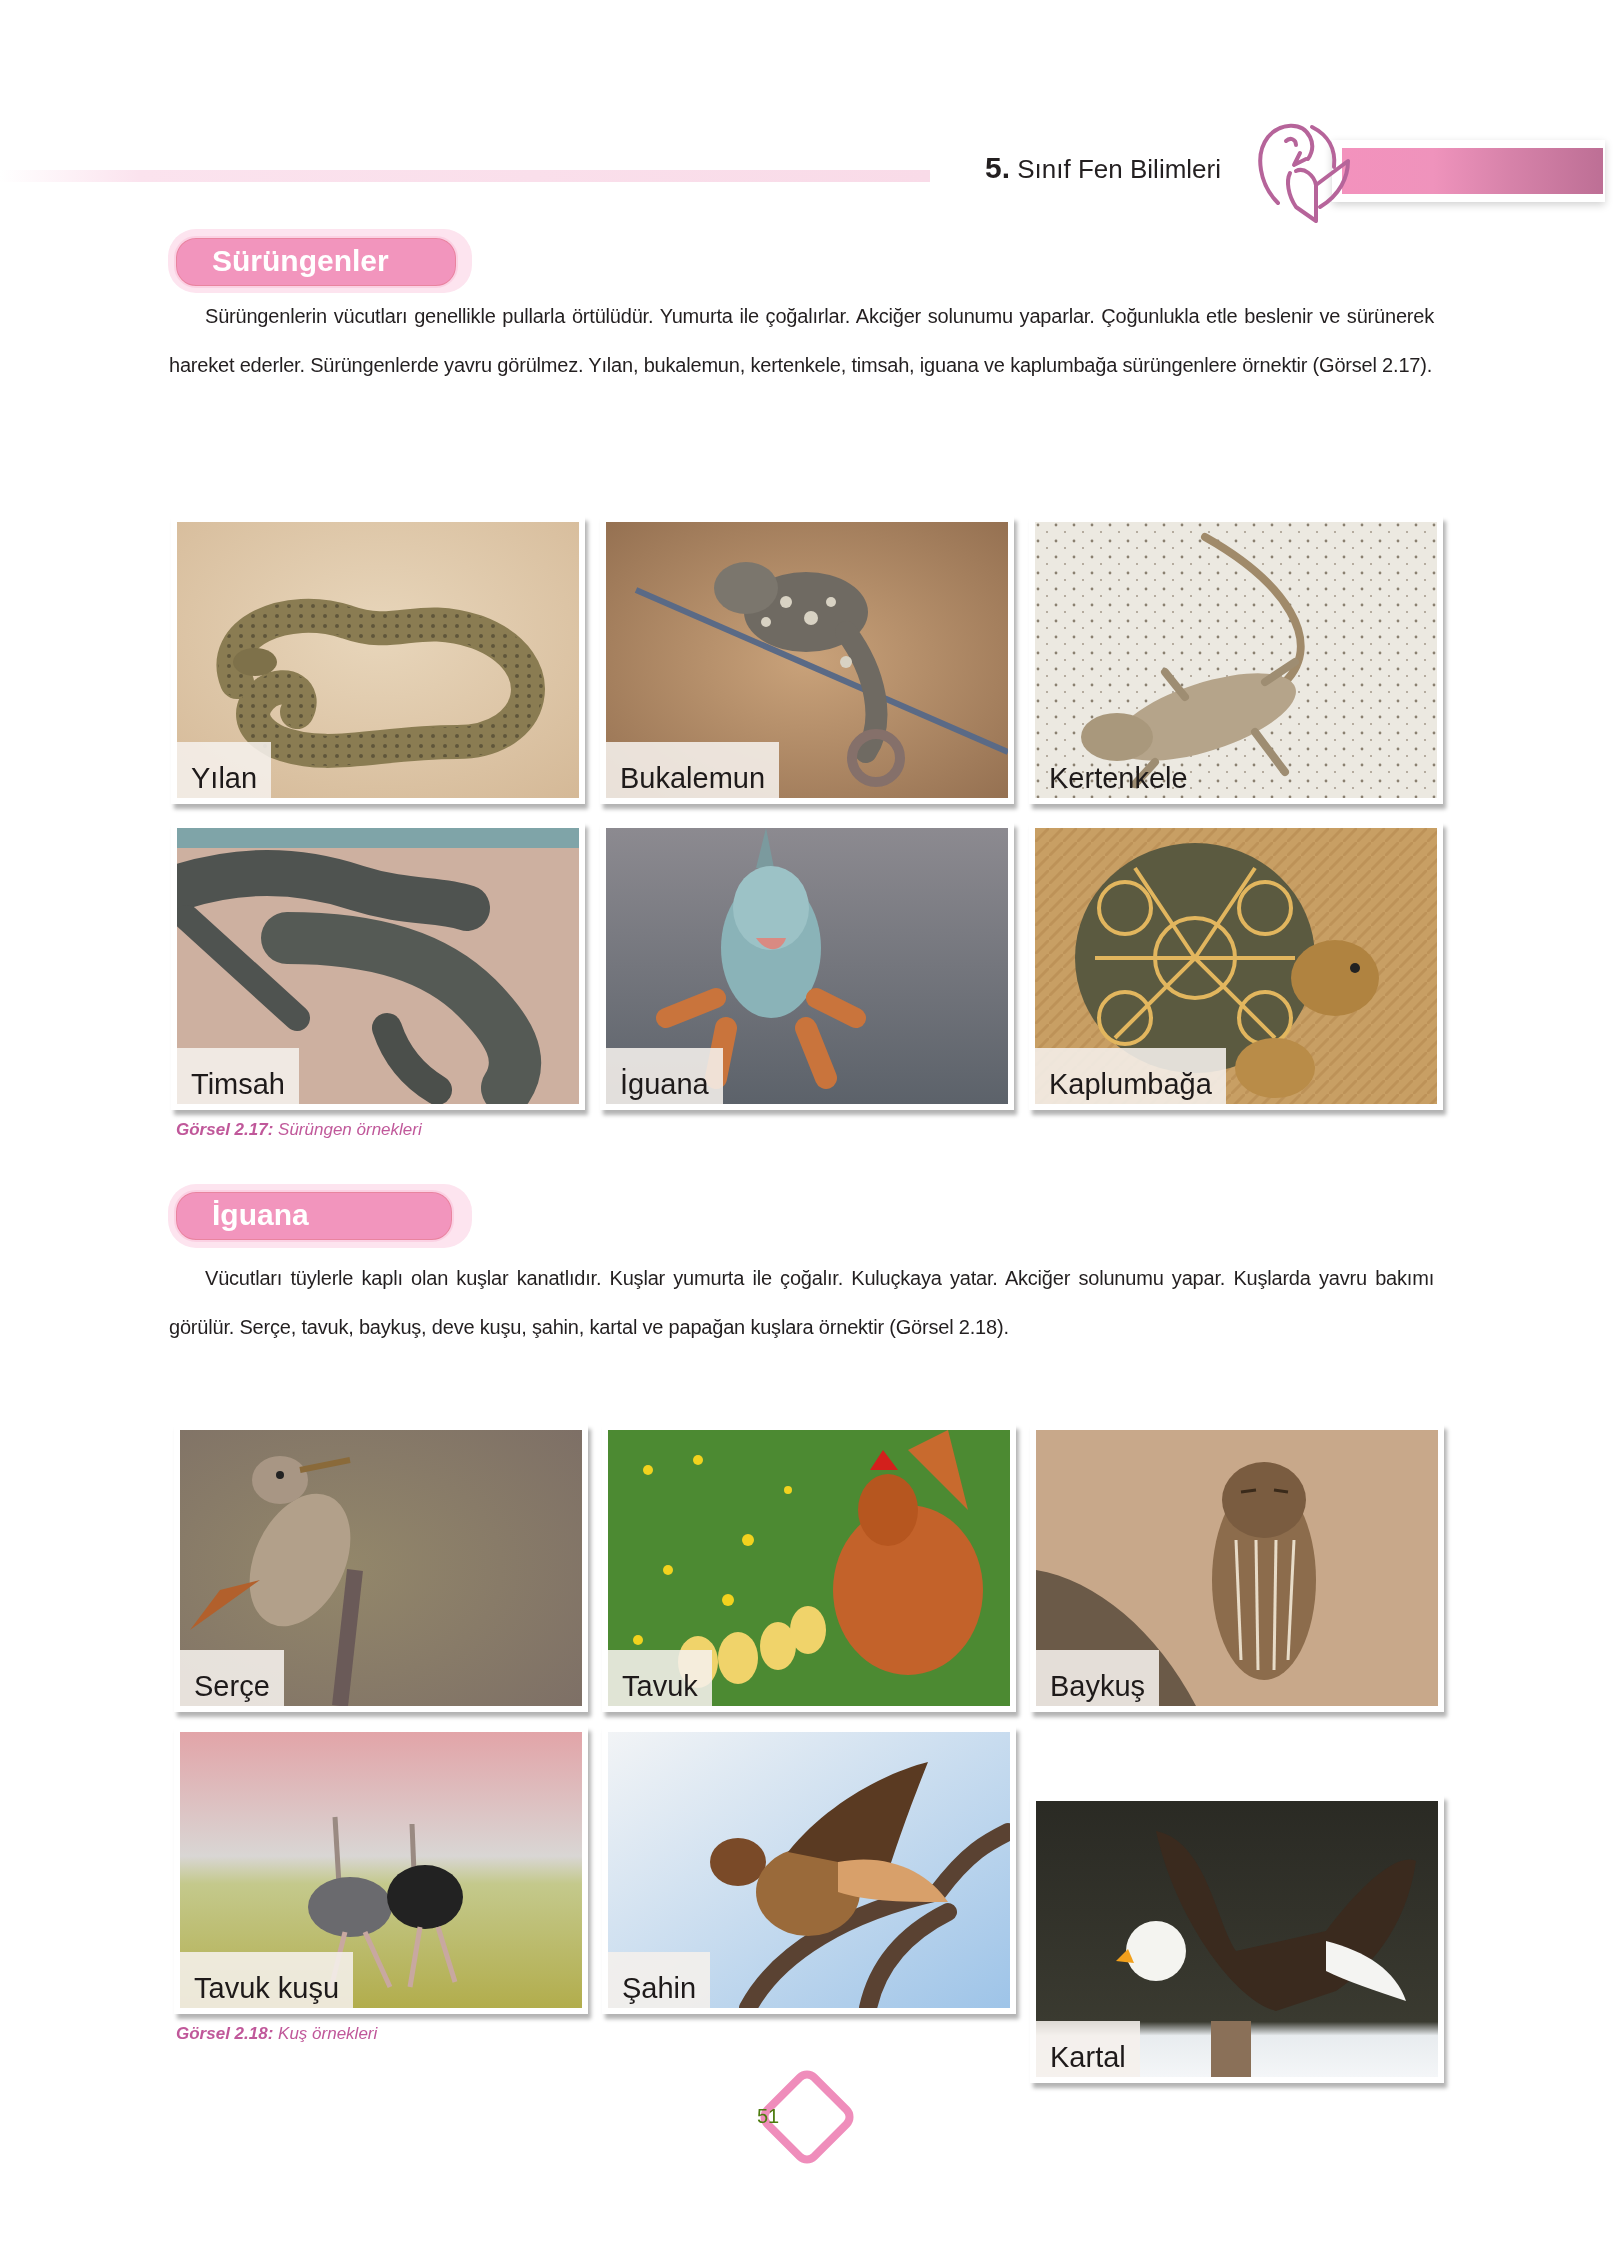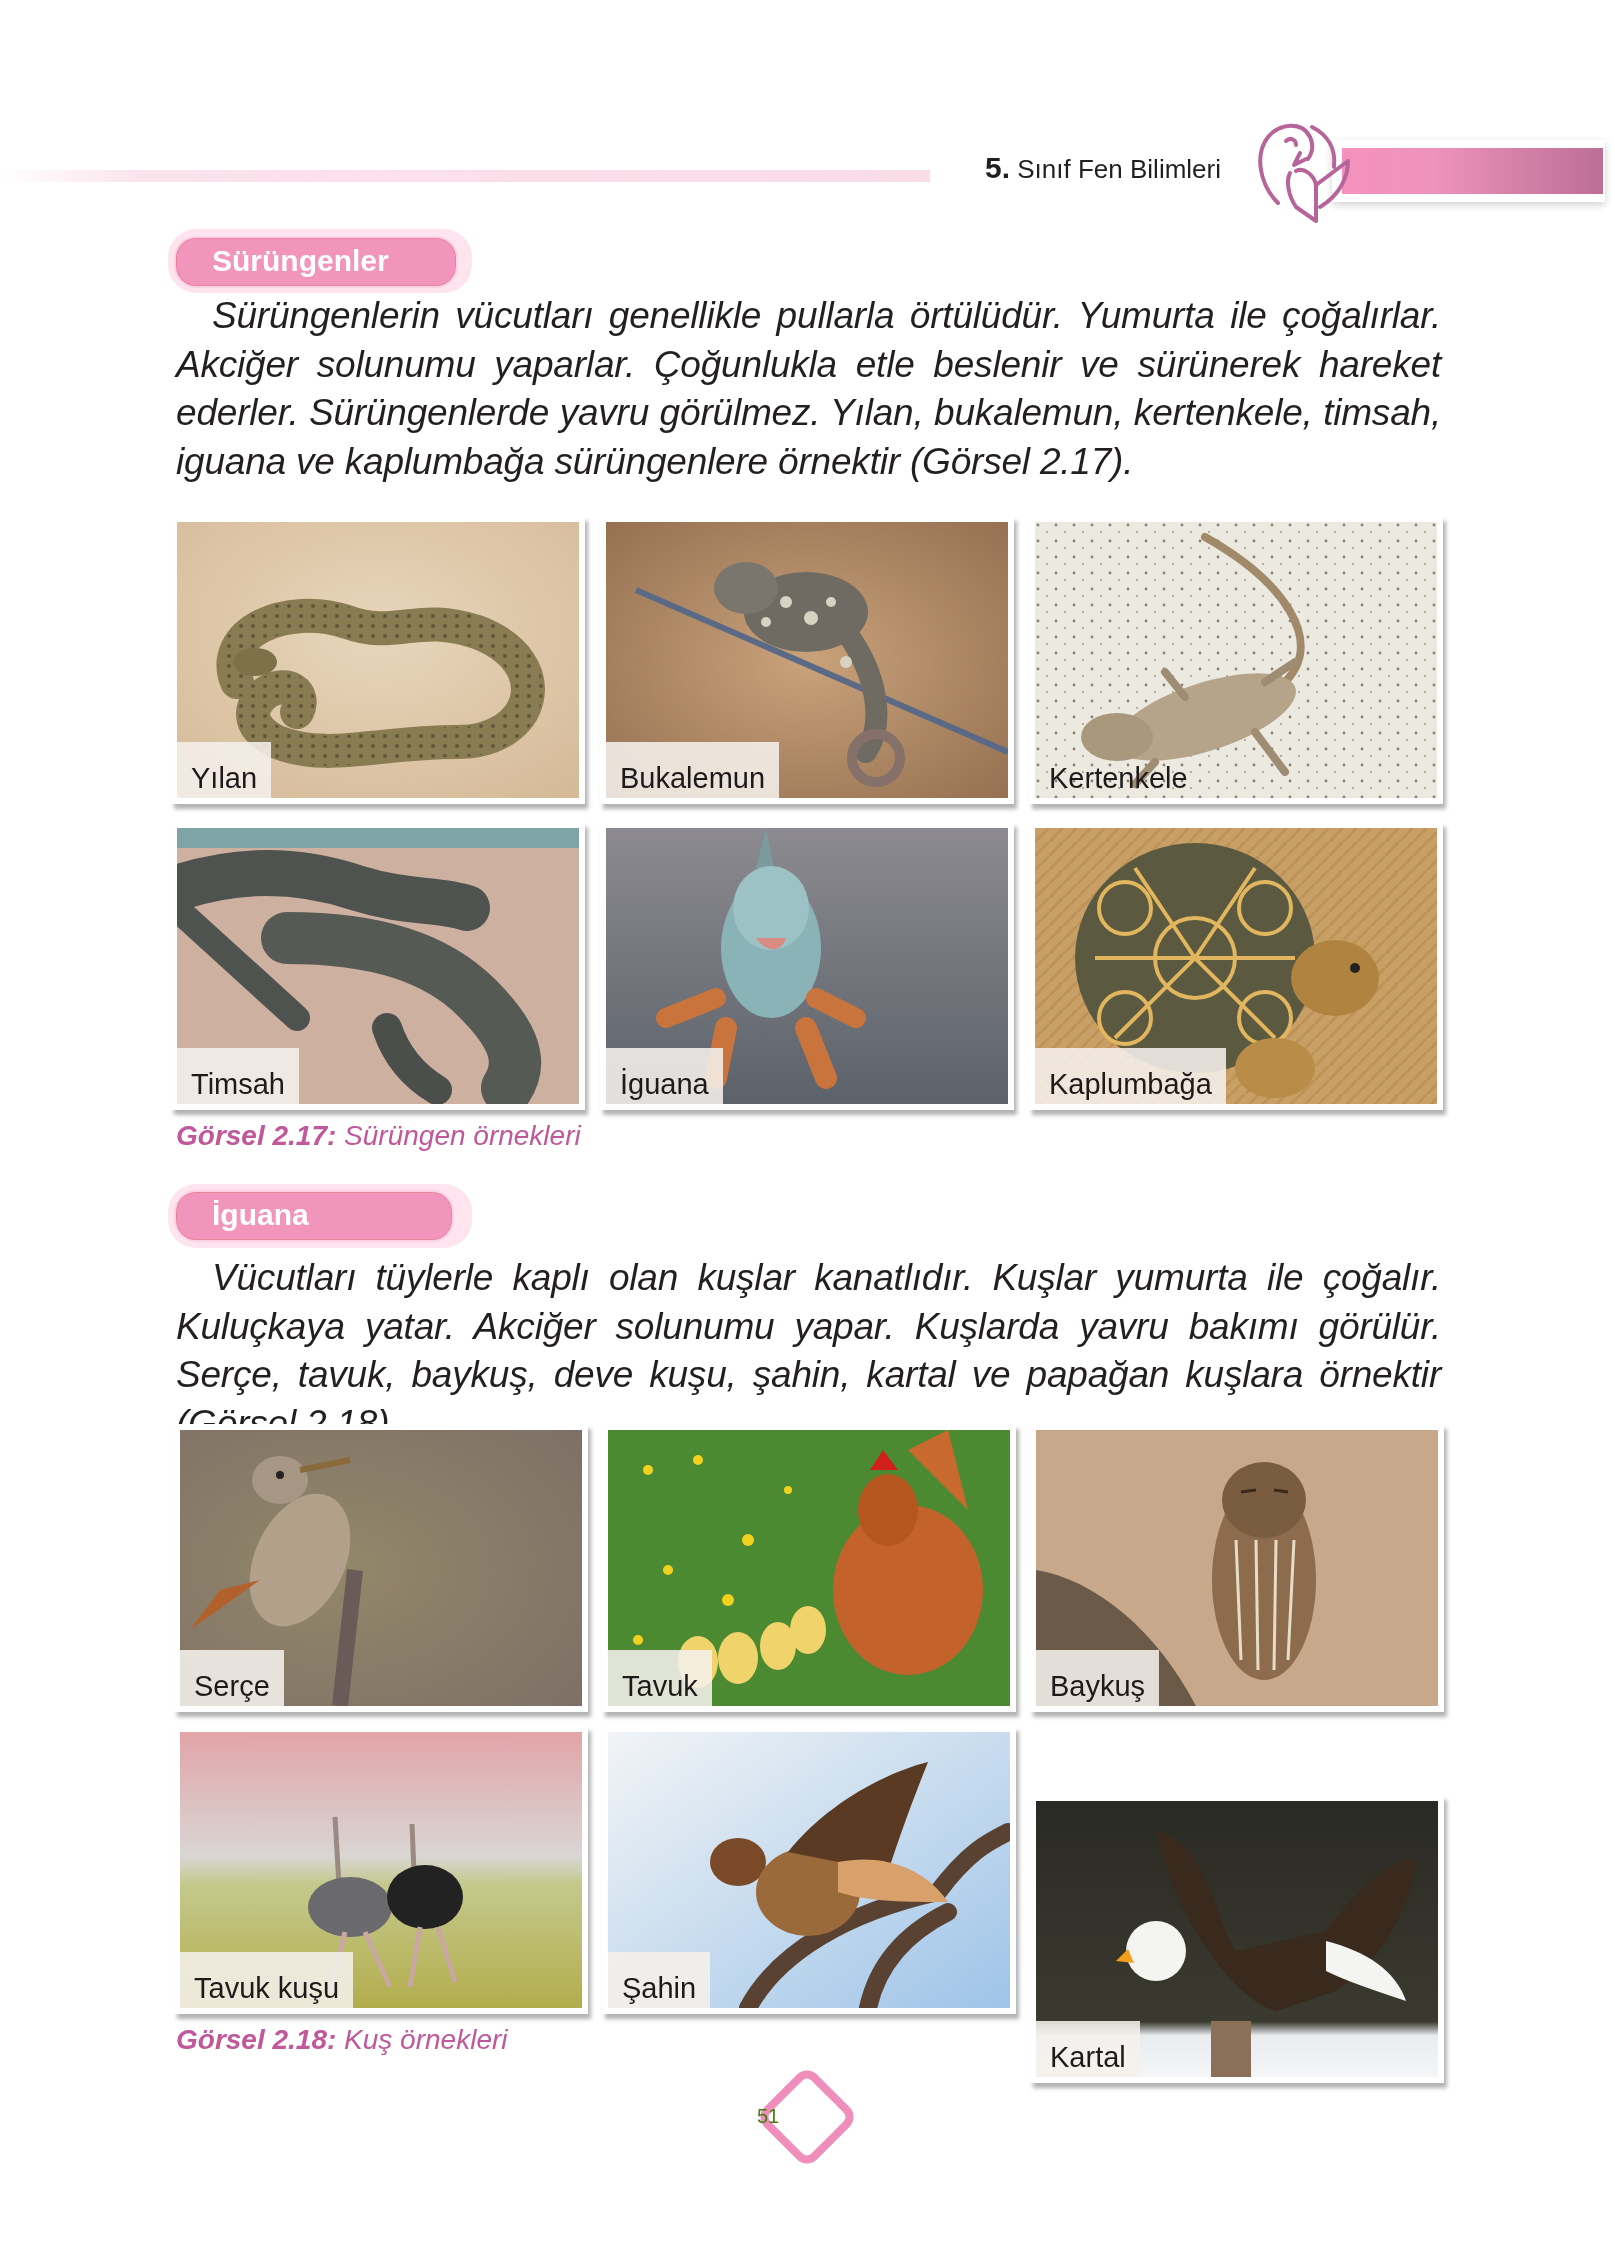--- a/index.html
+++ b/index.html
@@ -38,46 +38,45 @@
   .pill {
     border-radius: 22px; background: #f295bd;
     border: 2px solid #fbd1e3;
     box-shadow: inset 0 0 0 1px #e9849f;
     color: #fff; font-weight: bold; font-size: 30px;
     line-height: 45px; padding-left: 36px; box-sizing: border-box;
   }
 
   
   .para {
-    left: 176px; width: 1265px;
-    font-size: 37px; line-height: 48.5px;
+    left: 169px; width: 1265px;
+    font-size: 20px; line-height: 48.5px;
     text-align: justify; text-indent: 36px;
     letter-spacing: -0.2px;
-    font-style: italic;
   }
 
   
   .card {
     background: #fff;
     box-shadow: 3px 5px 4px rgba(0,0,0,0.30);
   }
   .photo {
     position: absolute; left: 6px; top: 6px; right: 6px; bottom: 6px;
     overflow: hidden;
   }
   .label {
     position: absolute; left: 0; bottom: 0;
     background: rgba(245,240,236,0.88);
     font-size: 29px; line-height: 40px; padding: 16px 14px 0 14px;
     color: #1e1a1a; white-space: nowrap;
   }
 
   
   .caption {
-    left: 176px; font-size: 28px; font-style: italic; color: #c0589a; white-space: nowrap;
+    left: 176px; font-size: 17px; font-style: italic; color: #c0589a; white-space: nowrap;
   }
   .caption .fig { font-weight: bold; }
 
   
   .page-num-box {
     left: 770px; top: 2080px; width: 74px; height: 74px;
     border: 8px solid #ef8dbb; border-radius: 14px;
     transform: rotate(45deg); box-sizing: border-box; background: #fff;
   }
   .page-num {

